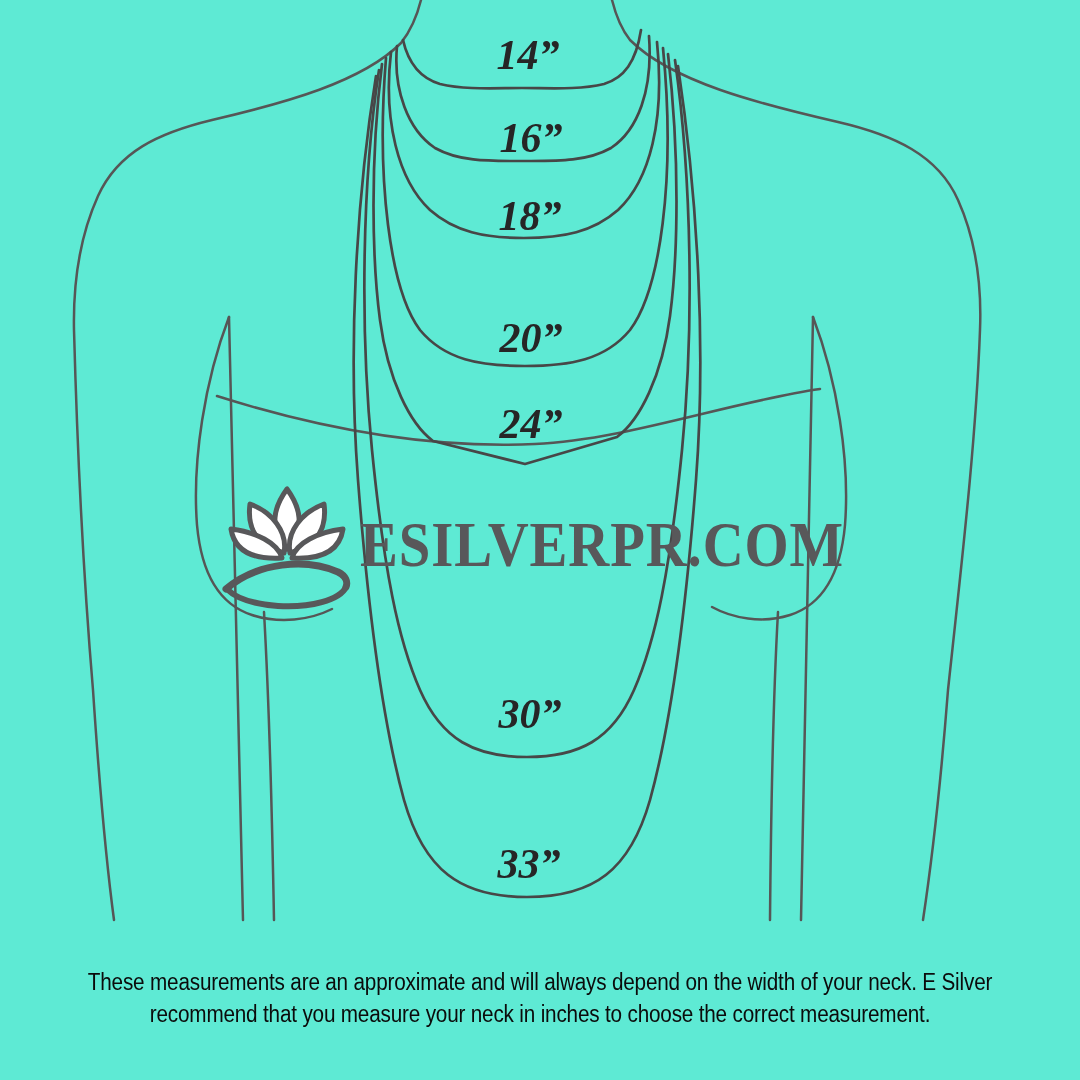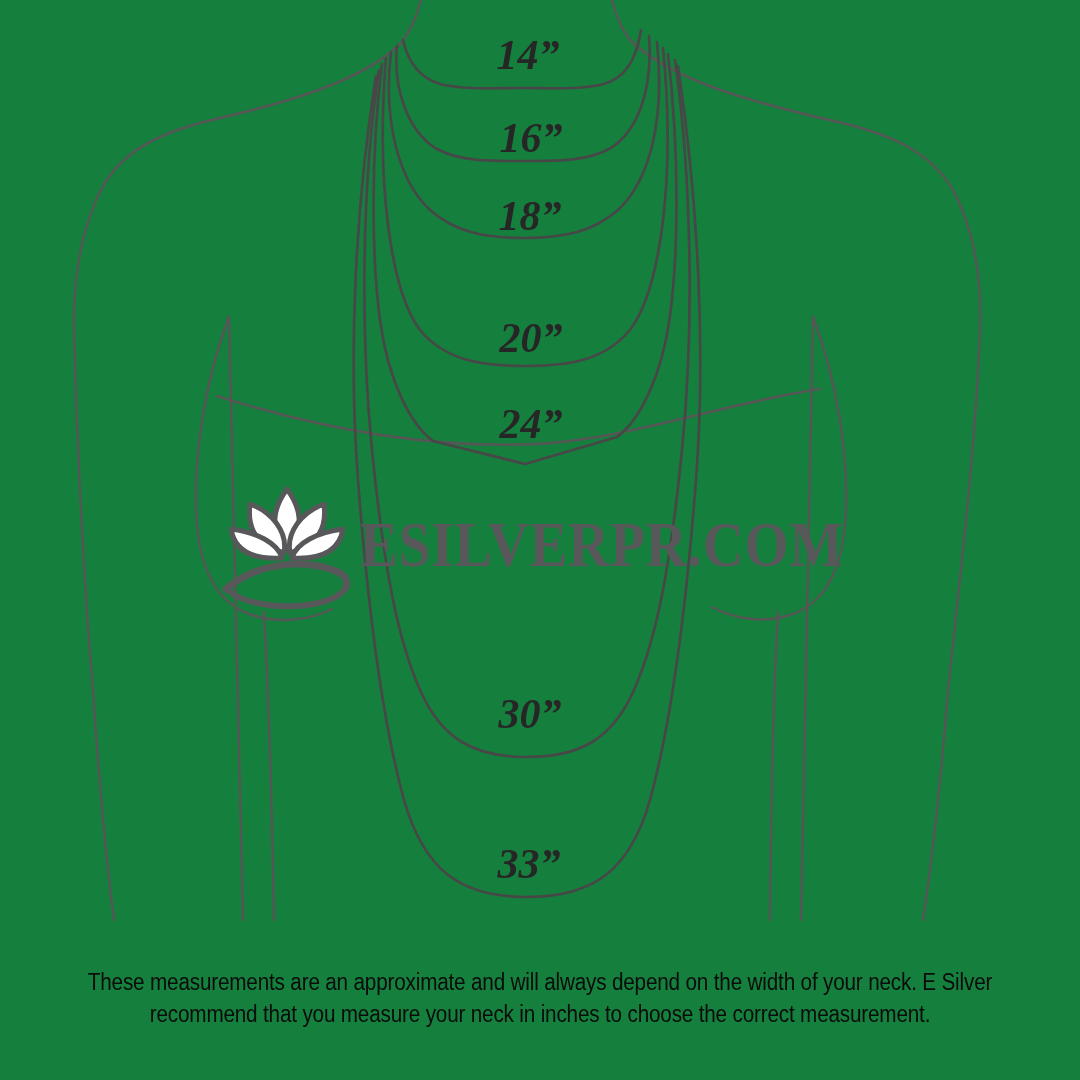--- a/index.html
+++ b/index.html
@@ -1,19 +1,19 @@
 <!DOCTYPE html>
 <html><head>
 <meta charset="utf-8">
 <style>
   html,body{margin:0;padding:0;background:#ffffff;}
   .stage{
     position:relative;
     width:1080px;height:1080px;
-    background:#15803d;
+    background:#5eead4;
     overflow:hidden;
     font-family:"Liberation Sans", sans-serif;
   }
   .figure-svg{position:absolute;left:0;top:0;}
   .size-label{
     font-family:"Liberation Serif", serif;
     font-style:italic;
     font-weight:700;
     font-size:42px;
   }

